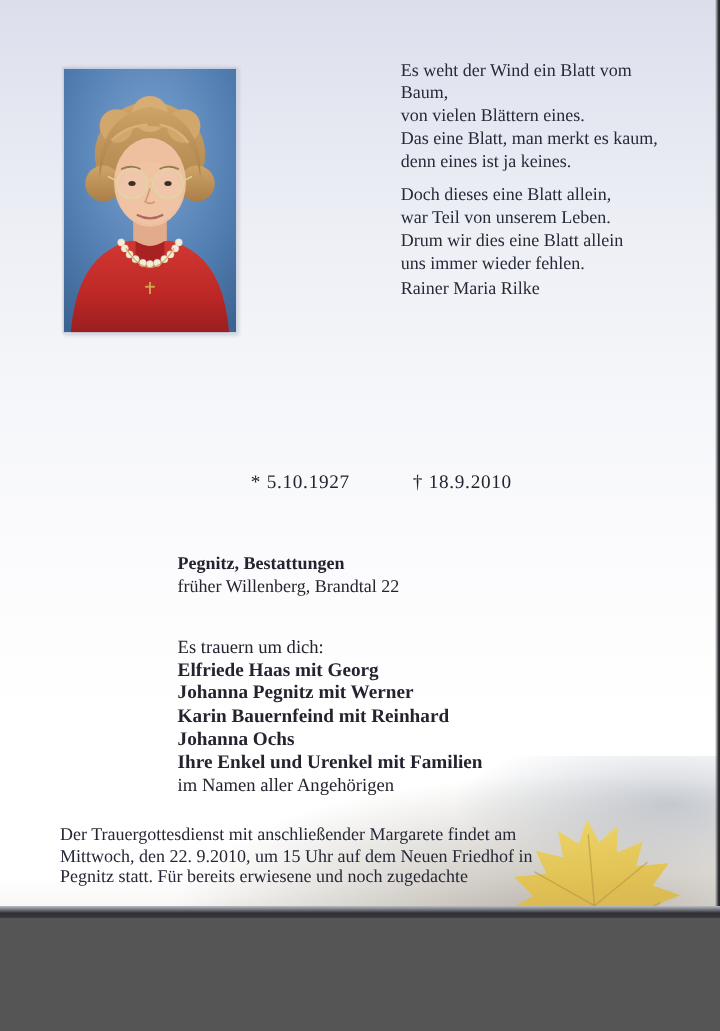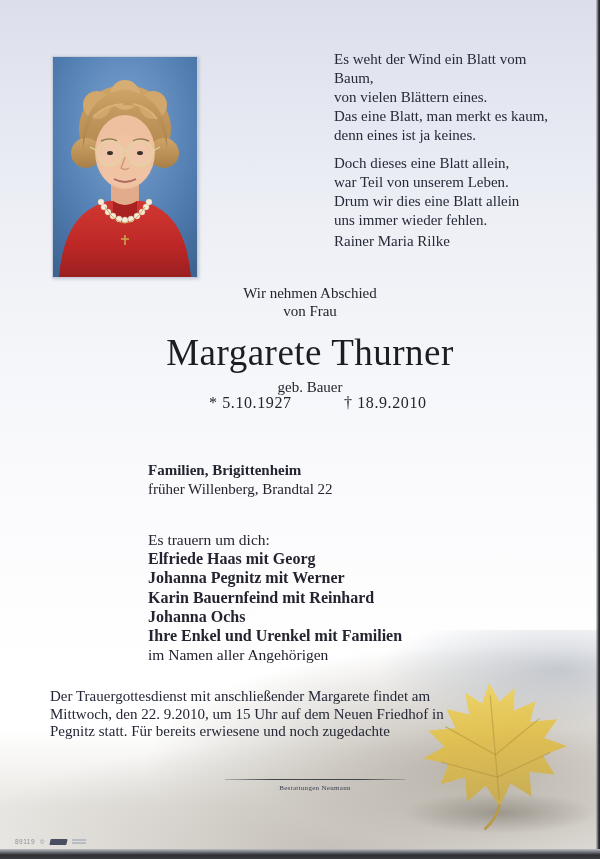--- a/index.html
+++ b/index.html
@@ -1,19 +1,19 @@
 <!DOCTYPE html>
 <html><head>
 <meta charset="utf-8">
 <title>Obituary Card</title>
 <style>
   html,body{margin:0;padding:0;background:#555;}
   .card{
     position:relative;
-    width:600px;height:859px;
+    width:600px;height:765px;
     margin:0 auto;
     overflow:hidden;
     font-family:"Liberation Serif","DejaVu Serif",serif;
     color:#23242f;
     background:linear-gradient(to bottom,
       #dcdfeb 0%, #e3e6f0 10%, #edeff5 25%, #f6f7fa 45%, #fbfbfd 60%, #ffffff 78%);
   }
   
   .photo{
     position:absolute;left:52px;top:56px;width:144px;height:220px;
@@ -170,33 +170,27 @@
     </div>
     <div class="stanza2">
       <div>Doch dieses eine Blatt allein,</div>
       <div>war Teil von unserem Leben.</div>
       <div>Drum wir dies eine Blatt allein</div>
       <div>uns immer wieder fehlen.</div>
     </div>
     <div class="attribution">Rainer Maria Rilke</div>
   </div>
 
-  <div class="announce">
-    <div class="intro">Wir nehmen Abschied</div>
-    <div class="intro">von Frau</div>
-    <div class="name">Margarete Thurner</div>
-    <div class="maiden">geb. Bauer</div>
-  </div>
   <div class="dates">
     <span class="birth">* 5.10.1927</span>
     <span class="death">† 18.9.2010</span>
   </div>
 
   <div class="residence">
-    <div class="current">Familien, Brigittenheim</div>
+    <div class="current">Pegnitz, Bestattungen</div>
     <div>früher Willenberg, Brandtal 22</div>
   </div>
 
   <div class="mourners">
     <div>Es trauern um dich:</div>
     <div class="mourner">Elfriede Haas mit Georg</div>
     <div class="mourner">Johanna Pegnitz mit Werner</div>
     <div class="mourner">Karin Bauernfeind mit Reinhard</div>
     <div class="mourner">Johanna Ochs</div>
     <div class="mourner">Ihre Enkel und Urenkel mit Familien</div>

